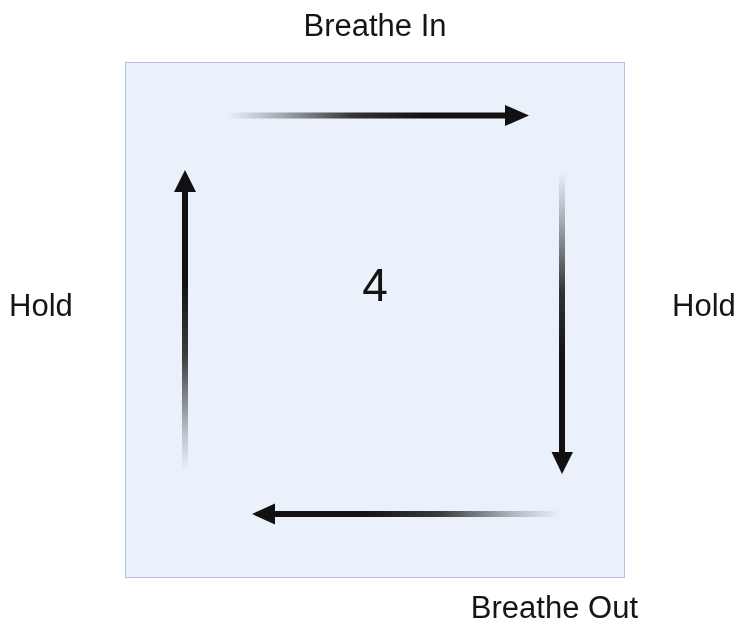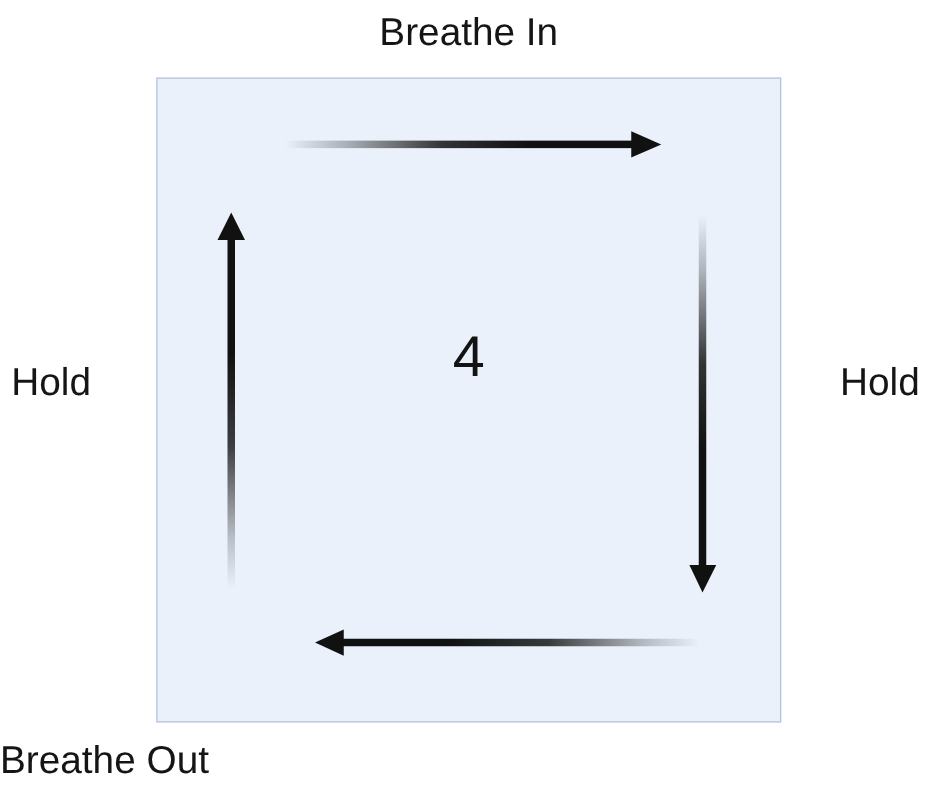--- a/index.html
+++ b/index.html
@@ -49,21 +49,21 @@
     right: 0;
     top: 10px;
     text-align: center;
     
     width: 750px;
   }
   .label-bottom {
     left: 0;
     top: 592px;
     width: 638px;
-    text-align: left;
+    text-align: right;
   }
   .label-left {
     left: 9px;
     top: 290px;
   }
   .label-right {
     left: 672px;
     top: 290px;
   }
 

